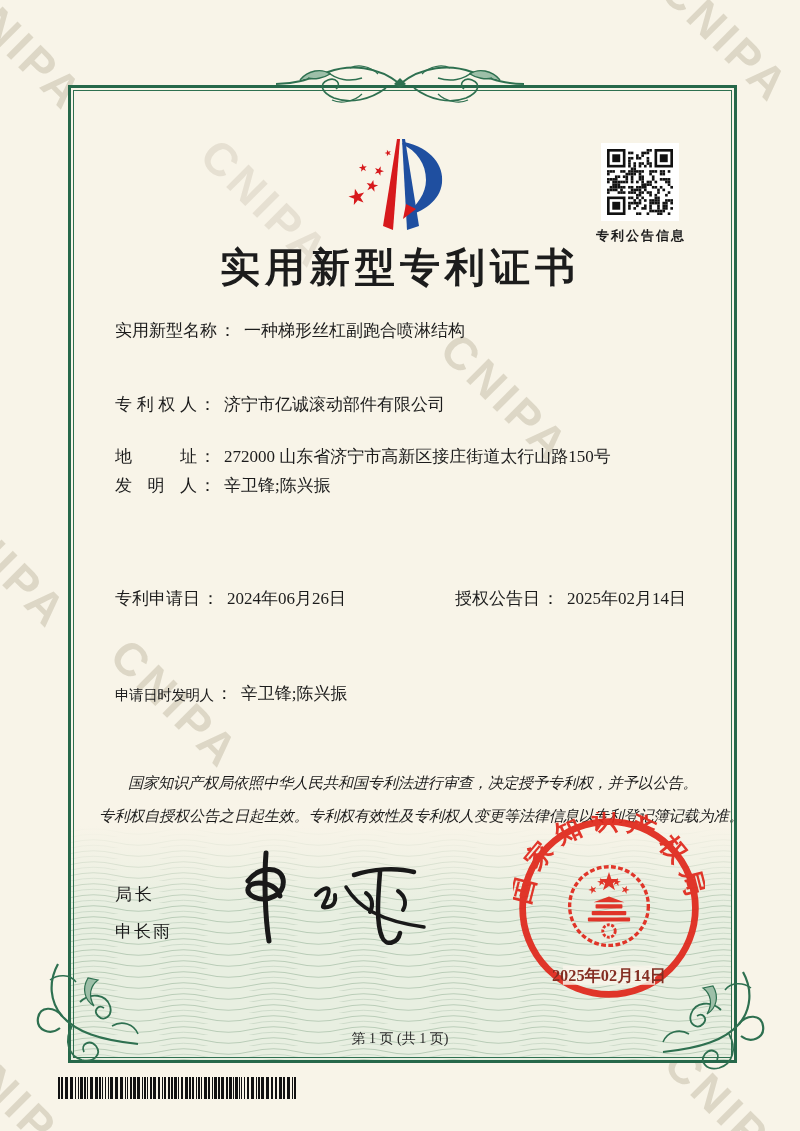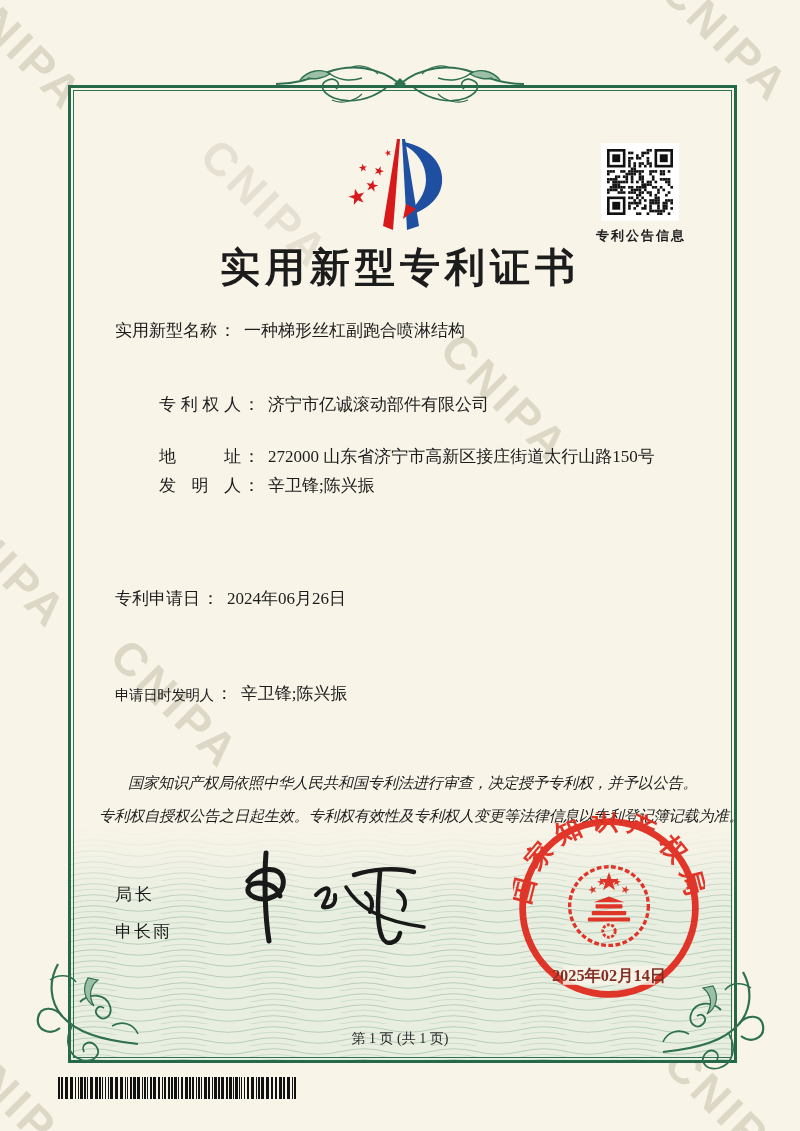--- a/index.html
+++ b/index.html
@@ -28,21 +28,21 @@
   .logo{position:absolute;left:340px;top:134px;z-index:3;}
   .qrwrap{position:absolute;left:601px;top:143px;z-index:3;width:78px;height:78px;background:#ffffff;
     display:flex;align-items:center;justify-content:center;}
   .qrcaption{position:absolute;left:566px;top:227px;width:150px;text-align:center;z-index:3;
     font-size:13px;font-weight:bold;letter-spacing:2px;}
   .title{position:absolute;left:0;top:240px;width:800px;text-align:center;z-index:3;
     font-size:40px;font-weight:bold;letter-spacing:5px;}
   
   .row{position:absolute;left:115px;width:620px;z-index:3;font-size:17px;white-space:nowrap;}
   .lbl{display:inline-block;vertical-align:bottom;}
-  .jl{width:82px;text-align:justify;text-align-last:justify;margin-left:44px;}
+  .jl{width:82px;text-align:justify;text-align-last:justify;}
   .w102{width:102px;}
   .small-lbl{font-size:14.6px;letter-spacing:-0.5px;}
   .colon{margin:0 2px 0 2px;}
   .val{margin-left:6px;}
   .col2{position:absolute;left:340px;top:0;white-space:nowrap;}
   
   .decl{position:absolute;left:99px;top:766px;width:620px;z-index:3;
     font-size:15.2px;font-style:italic;line-height:33px;letter-spacing:-0.2px;}
   .decl .l1{padding-left:29px;white-space:nowrap;font-style:italic;}
   .decl .l2{white-space:nowrap;}
@@ -377,20 +377,21 @@
     <span class="lbl jl">专利权人</span><span class="colon">：</span><span class="val">济宁市亿诚滚动部件有限公司</span>
   </div>
   <div class="row" style="top:445px">
     <span class="lbl jl">地址</span><span class="colon">：</span><span class="val">272000 山东省济宁市高新区接庄街道太行山路150号</span>
   </div>
   <div class="row" style="top:474px">
     <span class="lbl jl">发明人</span><span class="colon">：</span><span class="val">辛卫锋;陈兴振</span>
   </div>
   <div class="row" style="top:587px">
     <span class="lbl">专利申请日</span><span class="colon">：</span><span class="val">2024年06月26日</span>
+    <span class="col2"><span class="lbl">授权公告日</span><span class="colon">：</span><span class="val">2025年02月14日</span></span>
   </div>
   <div class="row" style="top:682px">
     <span class="lbl small-lbl">申请日时发明人</span><span class="colon">：</span><span class="val">辛卫锋;陈兴振</span>
   </div>
 
   <div class="decl">
     <div class="l1">国家知识产权局依照中华人民共和国专利法进行审查，决定授予专利权，并予以公告。</div>
     <div class="l2">专利权自授权公告之日起生效。专利权有效性及专利权人变更等法律信息以专利登记簿记载为准。</div>
   </div>
 

